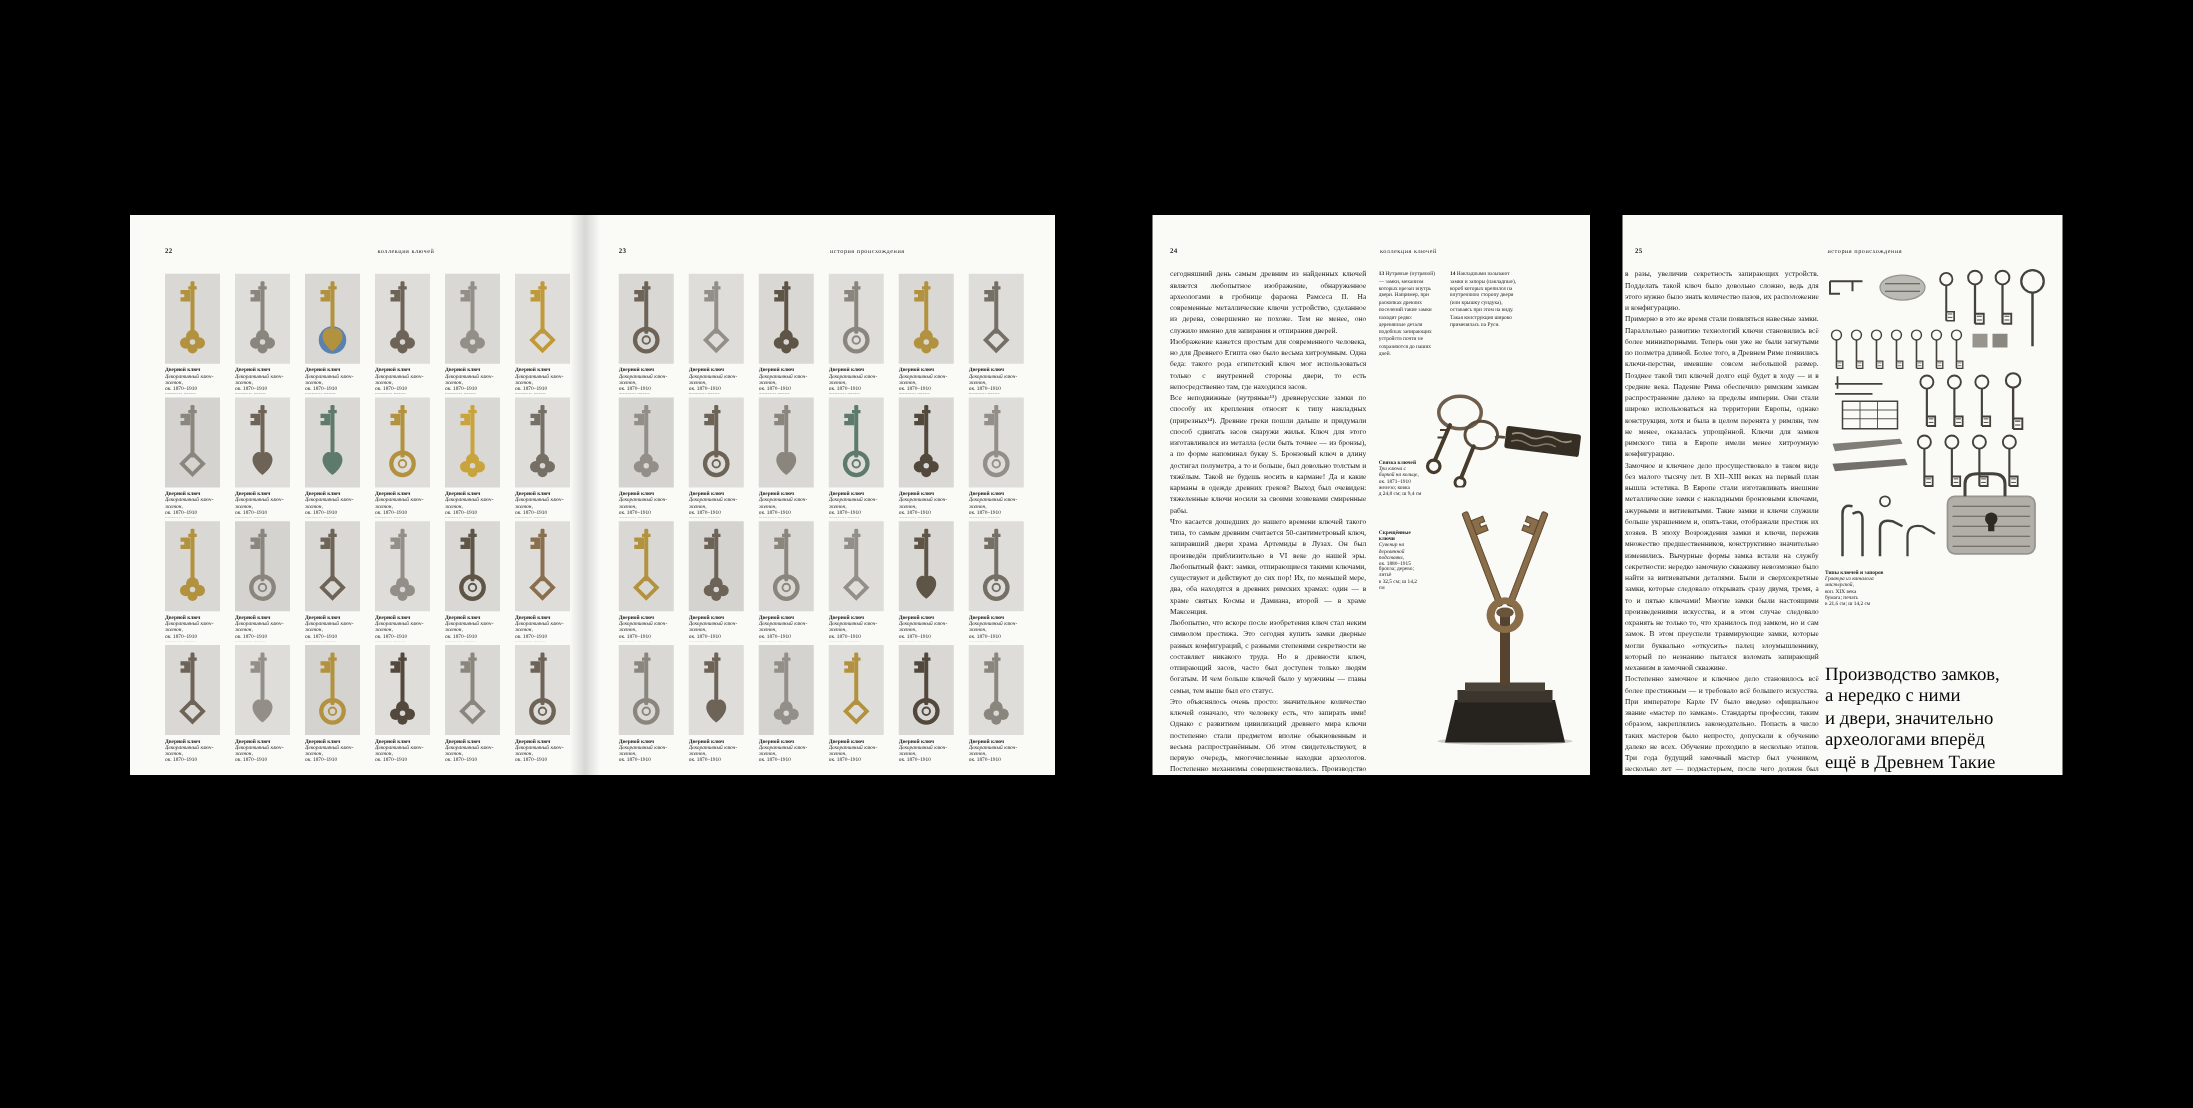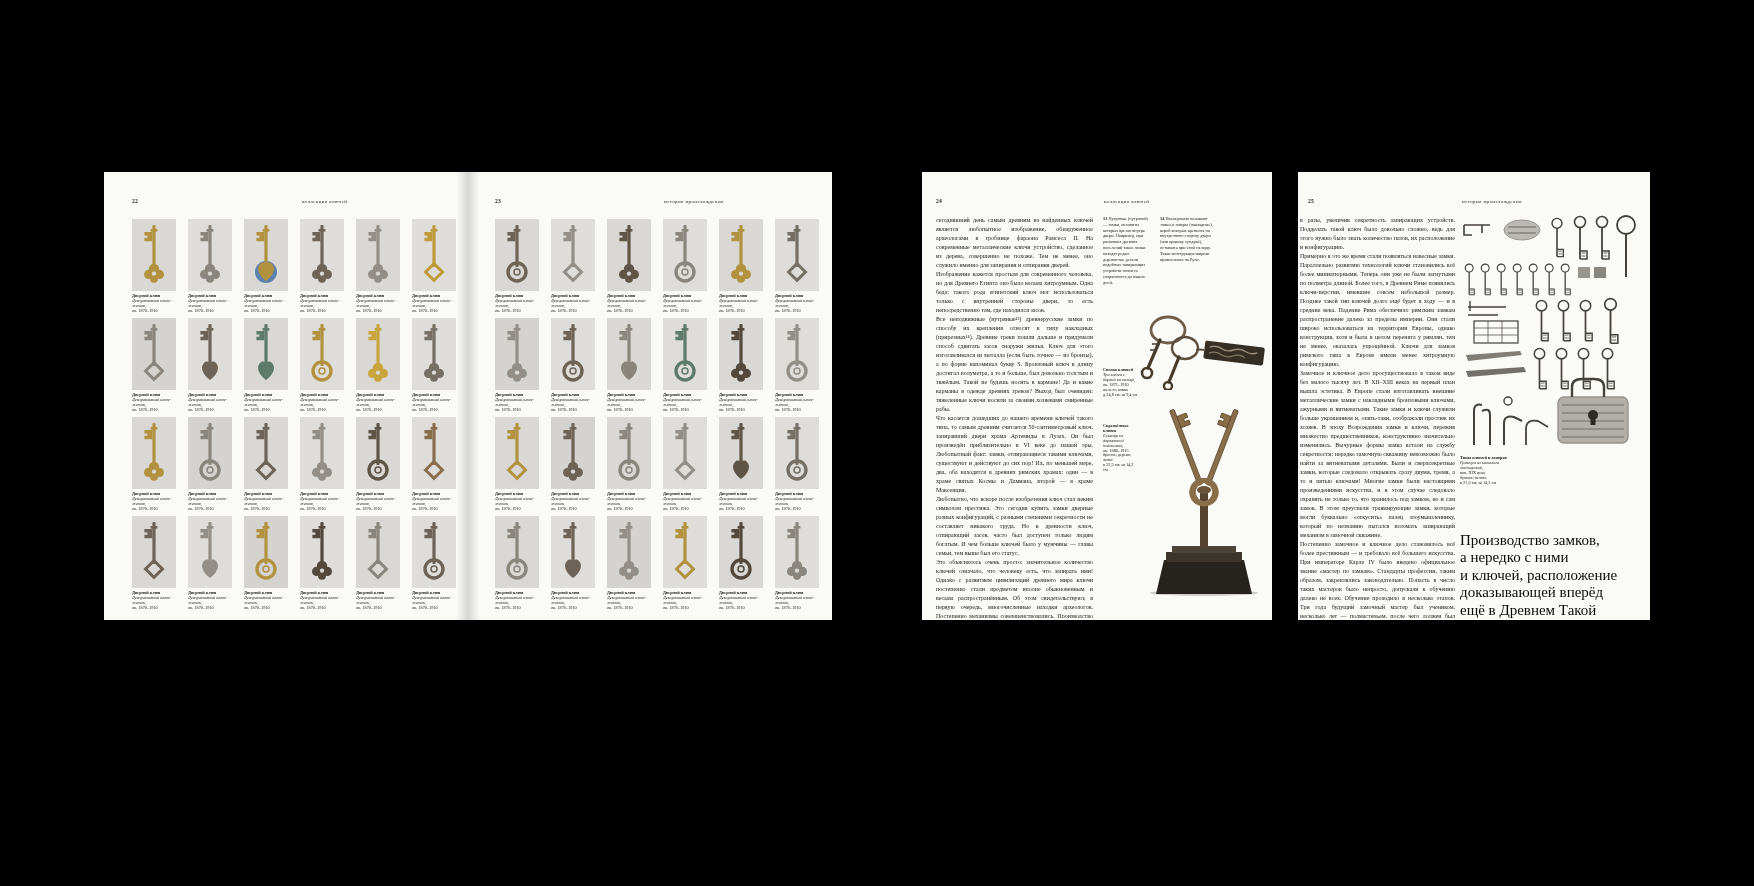--- a/index.html
+++ b/index.html
@@ -1,18 +1,18 @@
 <!DOCTYPE html>
 <html><head>
 <meta charset="utf-8">
 <style>
   html,body{margin:0;padding:0;}
   body{width:1754px;height:886px;background:#000;position:relative;overflow:hidden;
        font-family:"Liberation Serif","DejaVu Serif",serif;color:#1b1b1b;}
-  .spread{position:absolute;top:172px;height:448px;}
+  .spread{position:absolute;top:172px;height:448px;padding-left:12px;}
   #spread1{left:104px;width:728px;background:#fafaf7;}
   #spread2{left:922px;width:728px;background:transparent;}
   .page{position:absolute;top:0;height:448px;background:#fafaf7;}
   #page24{left:0;width:350px;}
   #page25{left:376px;width:352px;}
   .gutter-shadow{position:absolute;top:0;left:352px;width:24px;height:448px;
     background:linear-gradient(90deg,rgba(0,0,0,0) 0%,rgba(0,0,0,0.14) 50%,rgba(0,0,0,0) 100%);}
   .pagenum{position:absolute;font-size:5.6px;font-weight:bold;letter-spacing:.2px;color:#222;}
   .runhead{position:absolute;font-size:5px;letter-spacing:.4px;color:#2a2a2a;}
   
@@ -1052,18 +1052,18 @@
         <div class="cl1">Типы ключей и запоров</div>
         <div class="cl2">Гравюра из каталога мастерской,</div>
         <div class="cl3">кон. XIX века</div>
         <div class="cl4">бумага; печать</div>
         <div class="cl5">в 21,6 см; ш 14,2 см</div>
       </div>
 
     <div id="pullquote">
         <div class="pq-line">Производство замков,</div>
         <div class="pq-line">а нередко с ними</div>
-        <div class="pq-line">и ключей, расположение</div>
-        <div class="pq-line">доказывающей вперёд</div>
-        <div class="pq-line">ещё в Древнем Такой</div>
+        <div class="pq-line">и двери, значительно</div>
+        <div class="pq-line">археологами вперёд</div>
+        <div class="pq-line">ещё в Древнем Такие</div>
       </div>
   </div>
 </div>
 
 </body></html>

